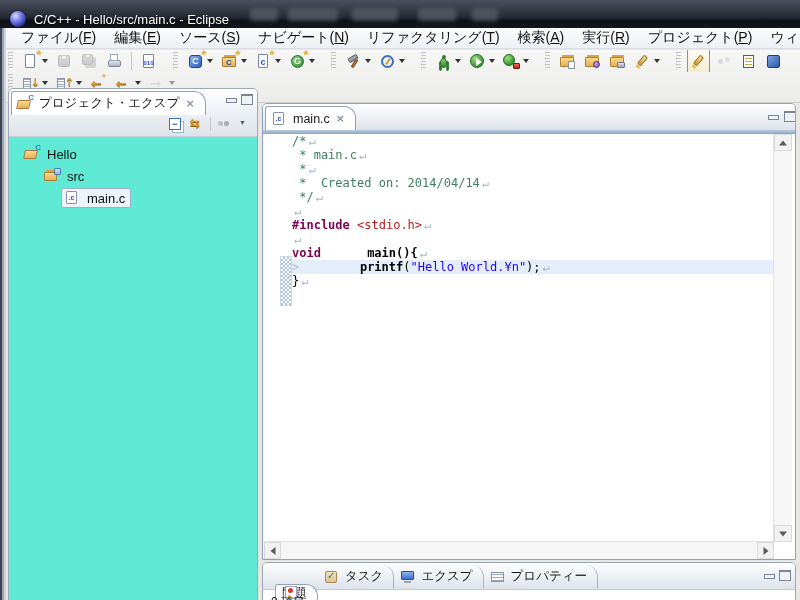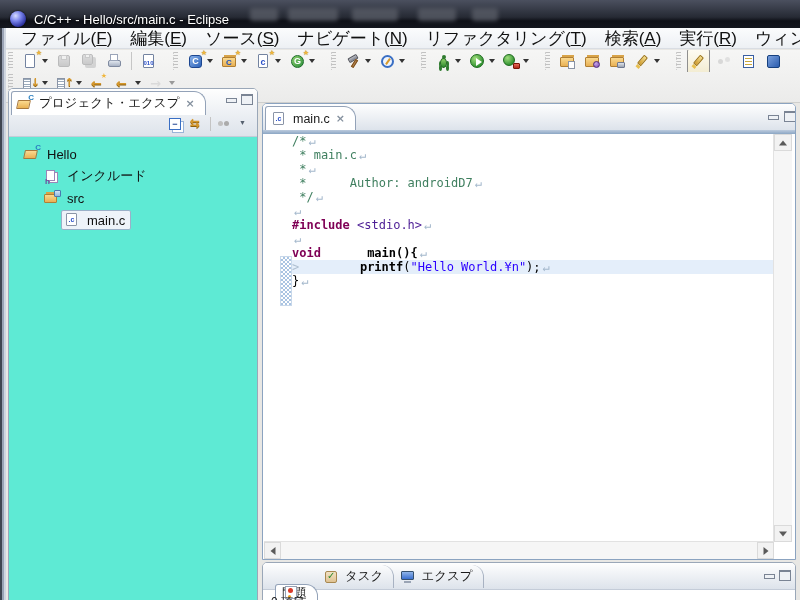--- a/index.html
+++ b/index.html
@@ -14,21 +14,21 @@
     background:radial-gradient(circle at 35% 30%,#d6dcff 0%,#7a84ec 35%,#2d33a0 72%,#14173f 100%);
     box-shadow:0 0 2px #000;flex:0 0 auto;}
   #ttext{color:#fff;font-size:13px;text-shadow:0 1px 2px #000;white-space:nowrap;}
   .blob{position:absolute;top:8px;height:13px;border-radius:3px;background:#5a5e68;
     filter:blur(2px);opacity:.75;}
 
   
   #menubar{position:absolute;left:6px;top:28px;width:794px;height:21px;
     background:linear-gradient(#fbfcfd,#edf0f4);border-bottom:1px solid #d9dde3;
     display:flex;align-items:center;padding-left:6px;box-sizing:border-box;}
-  .mitem{padding:2px 9px;font-size:17px;color:#111;white-space:nowrap;}
+  .mitem{padding:2px 9px;font-size:14px;color:#111;white-space:nowrap;}
   .mitem u{text-decoration:underline;}
 
   
   #toolbar{position:absolute;left:6px;top:50px;width:794px;height:53px;
     background:linear-gradient(#f6f6f5,#ebebea);border-bottom:1px solid #cfcfcd;box-sizing:border-box;}
   .trow{height:26px;display:flex;align-items:center;overflow:hidden;}
   .tgroup{display:inline-flex;align-items:center;margin-right:10px;}
   .handle{width:4px;height:18px;margin:0 5px 0 2px;
     background:repeating-linear-gradient(180deg,#c2c2c2 0 1px,transparent 1px 3px);
     border-left:1px dotted #cfcfcf;}
@@ -189,21 +189,21 @@
   #eruler{position:absolute;left:0;top:30px;width:16px;bottom:17px;background:#fff;}
   #erange{position:absolute;left:17px;width:10px;
     background:conic-gradient(#aac4e2 25%,#fff 0 50%,#aac4e2 0 75%,#fff 0) 0 0/4px 4px;
     border:1px solid #c8d8ea;}
   #code{position:absolute;left:29px;top:30px;width:484px;bottom:17px;background:#fff;
     font:12px "DejaVu Sans Mono",monospace;color:#000;}
   .cl{height:14px;line-height:14px;white-space:pre;}
   .cl.hl{background:#e4eefa;}
   .sc{color:#3F7F5F;}
   .sd{color:#7F0055;font-weight:bold;}
-  .sh{color:#4c1d95;}
+  .sh{color:#b91c1c;}
   .sk{color:#7F0055;font-weight:bold;}
   .sb{color:#000;font-weight:bold;padding-left:39px;}
   .ss{color:#2A00FF;}
   .sp{color:#000;}
   .sw{color:#aebfd0;}
   .se{color:#a4b8cc;padding-left:2px;}
   #vscroll{position:absolute;right:3px;top:30px;width:18px;bottom:17px;background:#f6f6f6;
     border-left:1px solid #e2e2e2;}
   #hscroll{position:absolute;left:1px;right:21px;bottom:0;height:17px;background:#f6f6f6;
     border-top:1px solid #e2e2e2;}
@@ -258,20 +258,21 @@
   </div>
 
   <div id="menubar">
       <span class="mitem">ファイル(<u>F</u>)</span>
       <span class="mitem">編集(<u>E</u>)</span>
       <span class="mitem">ソース(<u>S</u>)</span>
       <span class="mitem">ナビゲート(<u>N</u>)</span>
       <span class="mitem">リファクタリング(<u>T</u>)</span>
       <span class="mitem">検索(<u>A</u>)</span>
       <span class="mitem">実行(<u>R</u>)</span>
+      <span class="mitem">プロジェクト(<u>P</u>)</span>
       <span class="mitem">ウィンドウ(<u>W</u>)</span>
     </div>
 
   <div id="toolbar">
     <div class="trow" id="trow1">
         <span class="tgroup">
           <span class="handle"></span>
           <span class="tbtn">
             <span class="ic ic-new-wizard">
               <span class="istar">★</span>
@@ -424,26 +425,20 @@
     </div>
     <div id="tree">
         <div class="trow" style="padding-left: 12px;">
           <span class="tinner">
             <span class="tic tic-c-project"></span>
             <span class="tlabel">Hello</span>
           </span>
         </div>
         <div class="trow" style="padding-left: 32px;">
           <span class="tinner">
-            <span class="tic tic-includes"></span>
-            <span class="tlabel">インクルード</span>
-          </span>
-        </div>
-        <div class="trow" style="padding-left: 32px;">
-          <span class="tinner">
             <span class="tic tic-source-folder"></span>
             <span class="tlabel">src</span>
           </span>
         </div>
         <div class="trow sel" style="padding-left: 52px;">
           <span class="tinner">
             <span class="tic tic-c-file"></span>
             <span class="tlabel">main.c</span>
           </span>
         </div>
@@ -460,21 +455,21 @@
       <span class="wbtn wmin" style="right:16px;top:6px"></span>
       <span class="wbtn wmax" style="right:0px;top:6px"></span>
     </div>
     <div id="eband"></div>
     <div id="eruler"></div>
     <div id="erange" style="top: 152px; height: 48px;"></div>
     <div id="code">
         <div class="cl"><span class="sc">/*</span><span class="se">↵</span></div>
         <div class="cl"><span class="sc"> * main.c</span><span class="se">↵</span></div>
         <div class="cl"><span class="sc"> *</span><span class="se">↵</span></div>
-        <div class="cl"><span class="sc"> *      Author: androidD7</span><span class="se">↵</span></div>
+        <div class="cl"><span class="sc"> *  Created on: 2014/04/14</span><span class="se">↵</span></div>
         <div class="cl"><span class="sc"> */</span><span class="se">↵</span></div>
         <div class="cl"><span class="se">↵</span></div>
         <div class="cl"><span class="sd">#include</span><span class="sp"> </span><span class="sh">&lt;stdio.h&gt;</span><span class="se">↵</span></div>
         <div class="cl"><span class="se">↵</span></div>
         <div class="cl"><span class="sk">void</span><span class="sp"> </span><span class="sb">main(){</span><span class="se">↵</span></div>
         <div class="cl hl"><span class="sw">&gt;</span><span class="sp">   </span><span class="sb">printf</span><span class="sp">(</span><span class="ss">"Hello World.¥n"</span><span class="sp">);</span><span class="se">↵</span></div>
         <div class="cl"><span class="sp">}</span><span class="se">↵</span></div>
       </div>
     <div id="vscroll">
       <span class="sarr up">
@@ -499,20 +494,23 @@
       <span id="btabs"><span class="btab active">
             <span class="bic bic-problems"></span>
             <span class="blabel">問題</span>
             <span class="xclose">×</span>
           </span><span class="btab">
             <span class="bic bic-tasks"></span>
             <span class="blabel">タスク</span>
           </span><span class="btab">
             <span class="bic bic-console"></span>
             <span class="blabel">エクスプ</span>
+          </span><span class="btab">
+            <span class="bic bic-properties"></span>
+            <span class="blabel">プロパティー</span>
           </span></span>
       <span class="wbtn wmin" style="right:20px;top:6px"></span>
       <span class="wbtn wmax" style="right:5px;top:6px"></span>
     </div>
     <div id="bstatus">0 項目</div>
   </div>
 
 </div>
 
 </body></html>

